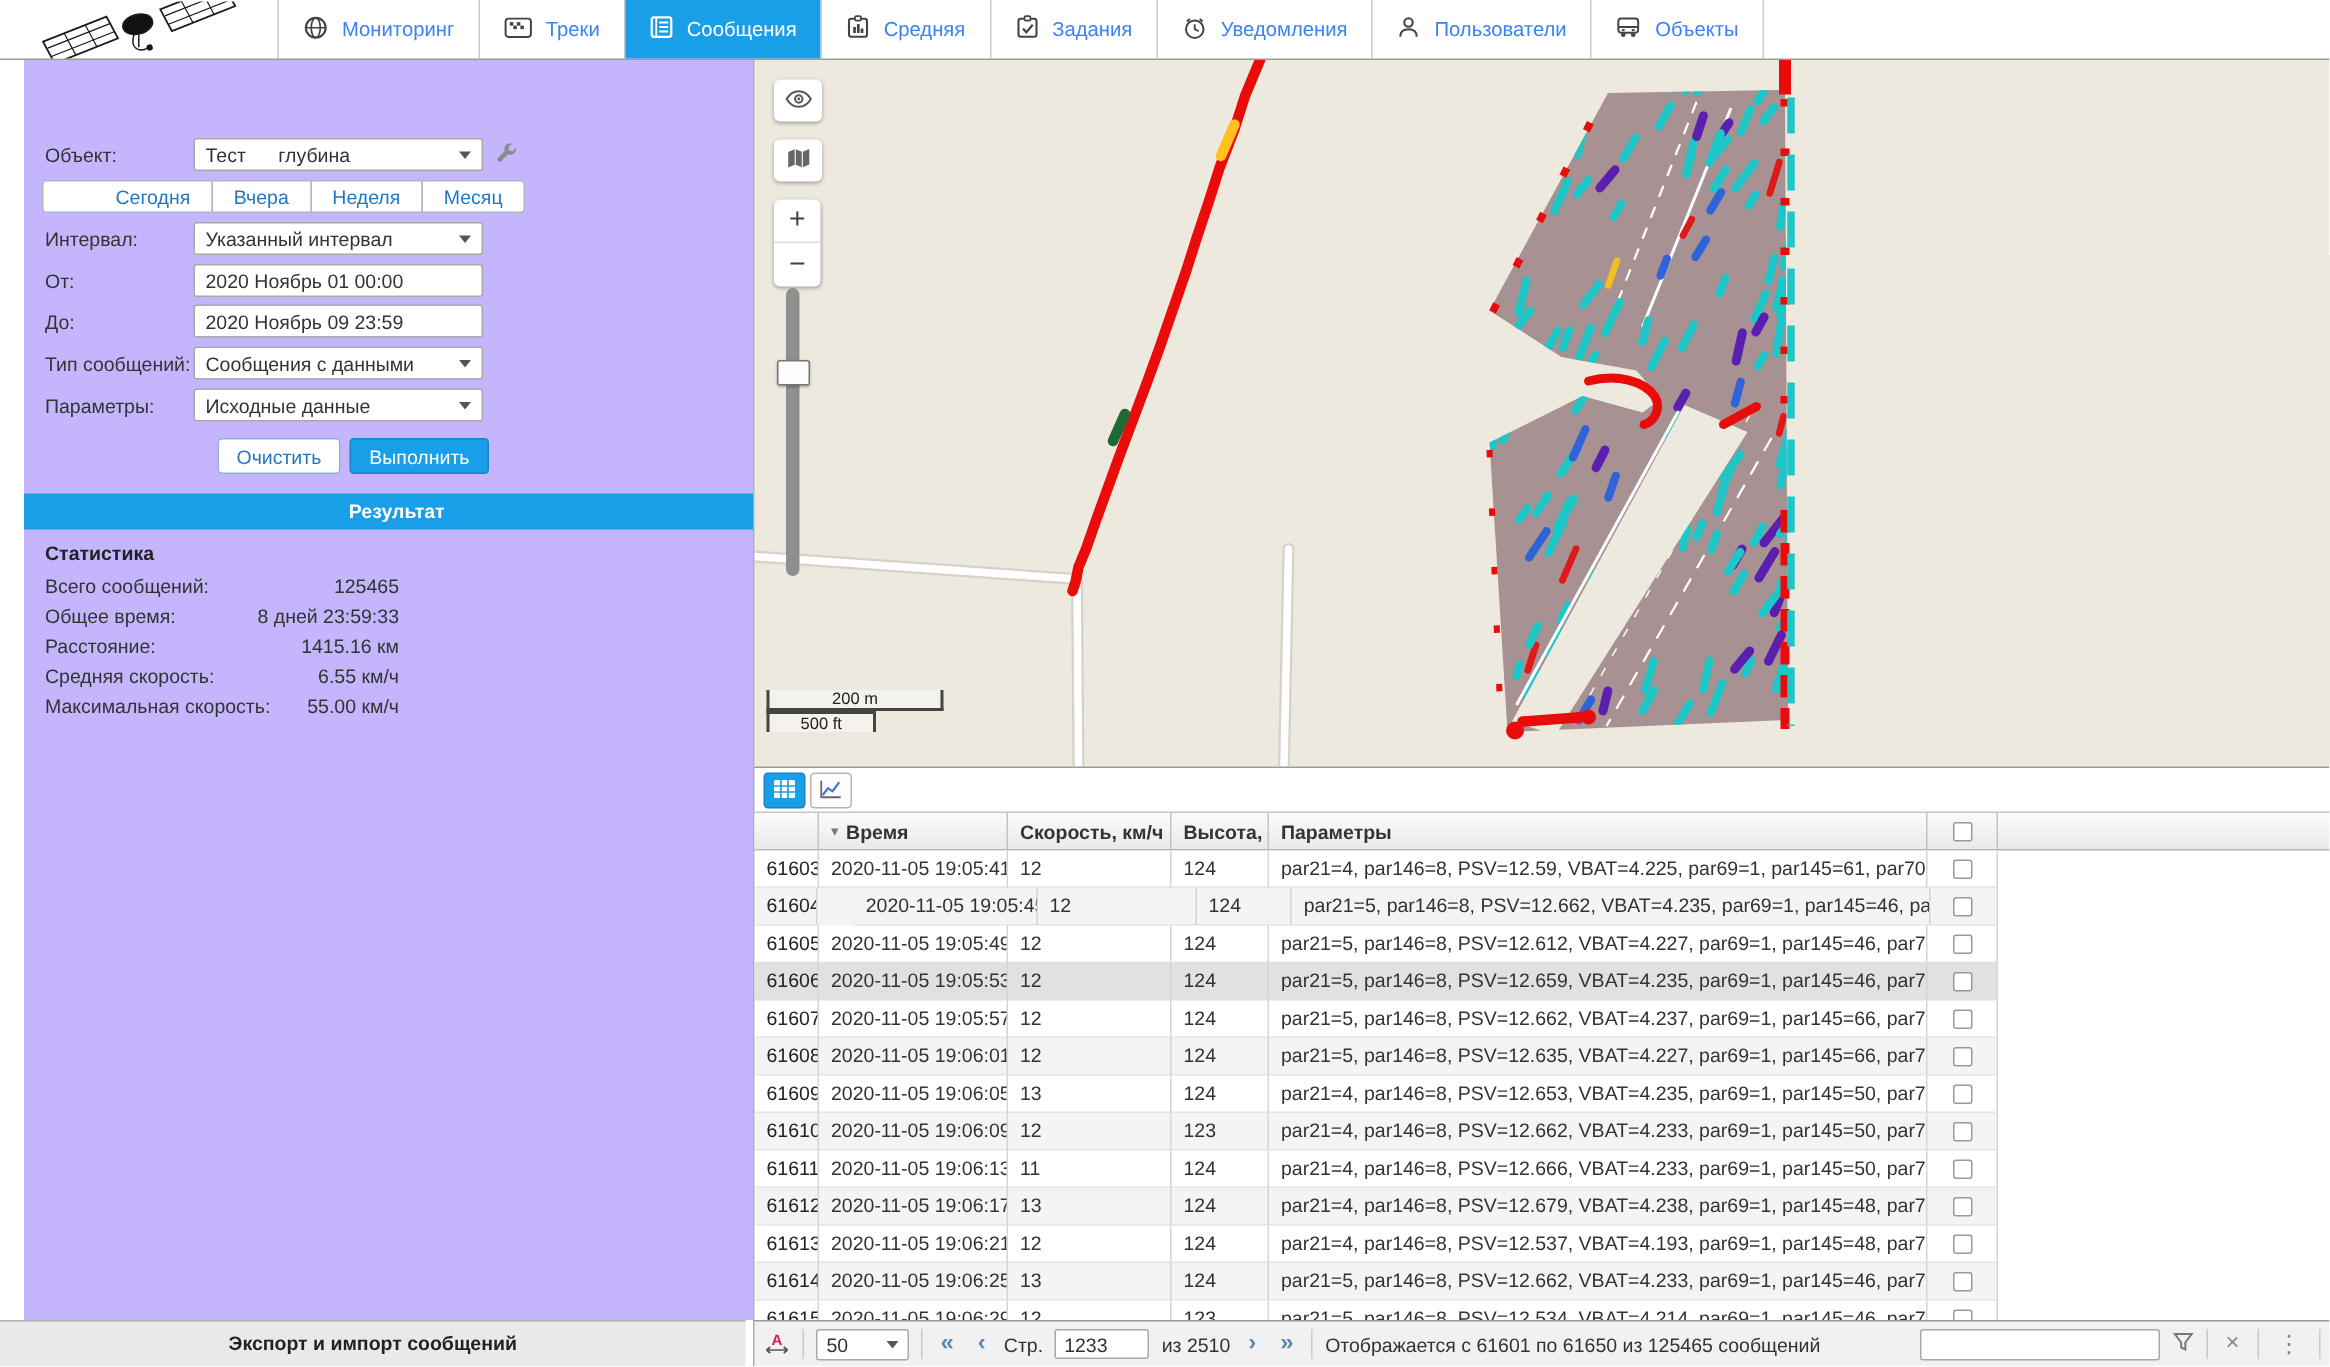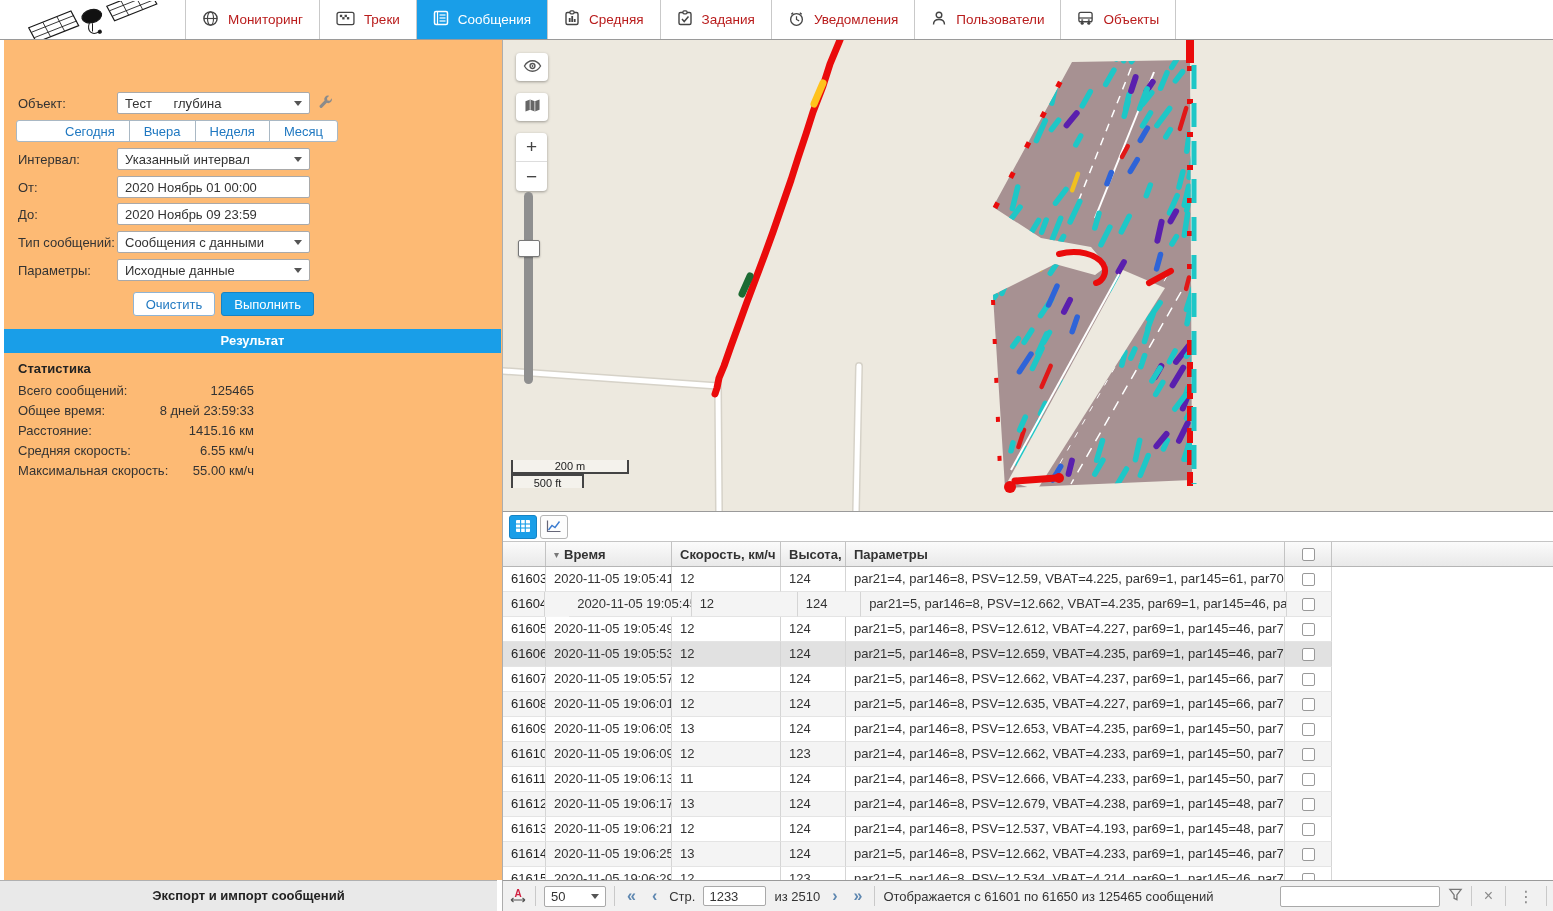--- a/index.html
+++ b/index.html
@@ -5,26 +5,26 @@
   html,body{margin:0;padding:0;background:#fff;font-family:"Liberation Sans","DejaVu Sans",sans-serif;}
   body{width:1553px;height:911px;overflow:hidden;position:relative;font-size:13px;color:#333;}
   *{box-sizing:border-box;}
 
   
   #topnav{position:absolute;left:0;top:0;width:1553px;height:40px;background:#fff;border-bottom:1px solid #9a9a9a;display:flex;align-items:stretch;}
   #logo{width:185px;display:flex;align-items:center;justify-content:center;}
   #nav-tabs{display:flex;align-items:stretch;}
   .tab{display:flex;align-items:center;gap:9px;padding:0 16px;border-left:1px solid #c9c9c9;cursor:pointer;white-space:nowrap;}
   .tab:last-child{border-right:1px solid #c9c9c9;}
-  .tab .tablabel{font-size:13.5px;color:#b91c1c;}
+  .tab .tablabel{font-size:13.5px;color:#3b82f6;}
   .tab.active{background:#199EE8;}
   .tab.active .tablabel{color:#fff;}
 
   
-  #leftpanel{position:absolute;left:4px;top:40px;width:532px;height:840px;background:#fdba74;border-right:1px solid #adadad;}
+  #leftpanel{position:absolute;left:16px;top:40px;width:532px;height:840px;background:#c4b5fd;border-right:1px solid #adadad;}
   .frow{position:absolute;left:0;width:100%;}
   .flabel{position:absolute;left:14px;top:4px;color:#333;}
   .fctrl{position:absolute;left:113px;top:0;width:193px;height:22px;border:1px solid #a9a9a9;border-radius:2px;background:#fff;display:flex;align-items:center;padding:0 7px;color:#333;}
   .fctrl .val{white-space:pre;overflow:hidden;flex:1;}
   .fctrl .arr{width:0;height:0;border-left:4px solid transparent;border-right:4px solid transparent;border-top:5px solid #555;margin-left:4px;}
   #wrench{position:absolute;left:314px;top:3px;width:18px;height:18px;cursor:pointer;}
   #presets{position:absolute;left:12px;top:80px;display:flex;}
   .preset{height:22px;padding:0 14px;background:#fff;border:1px solid #a9b8c4;color:#1f78c1;display:flex;align-items:center;cursor:pointer;margin-left:-1px;font-size:13px;}
   .preset:first-child{border-radius:3px 0 0 3px;margin-left:0;padding-left:48px;}
   .preset:last-child{border-radius:0 3px 3px 0;}

